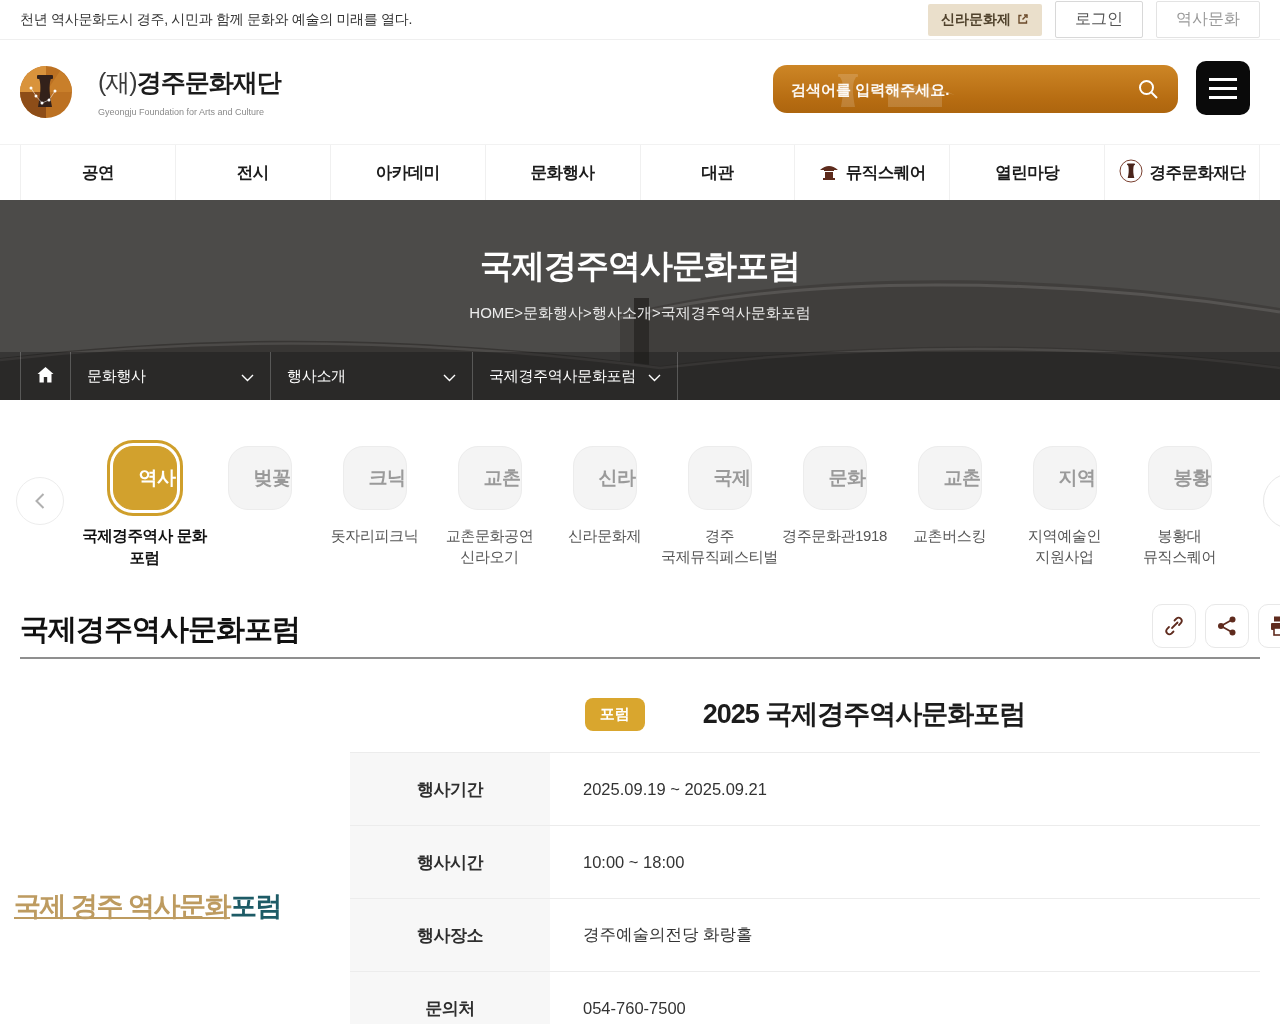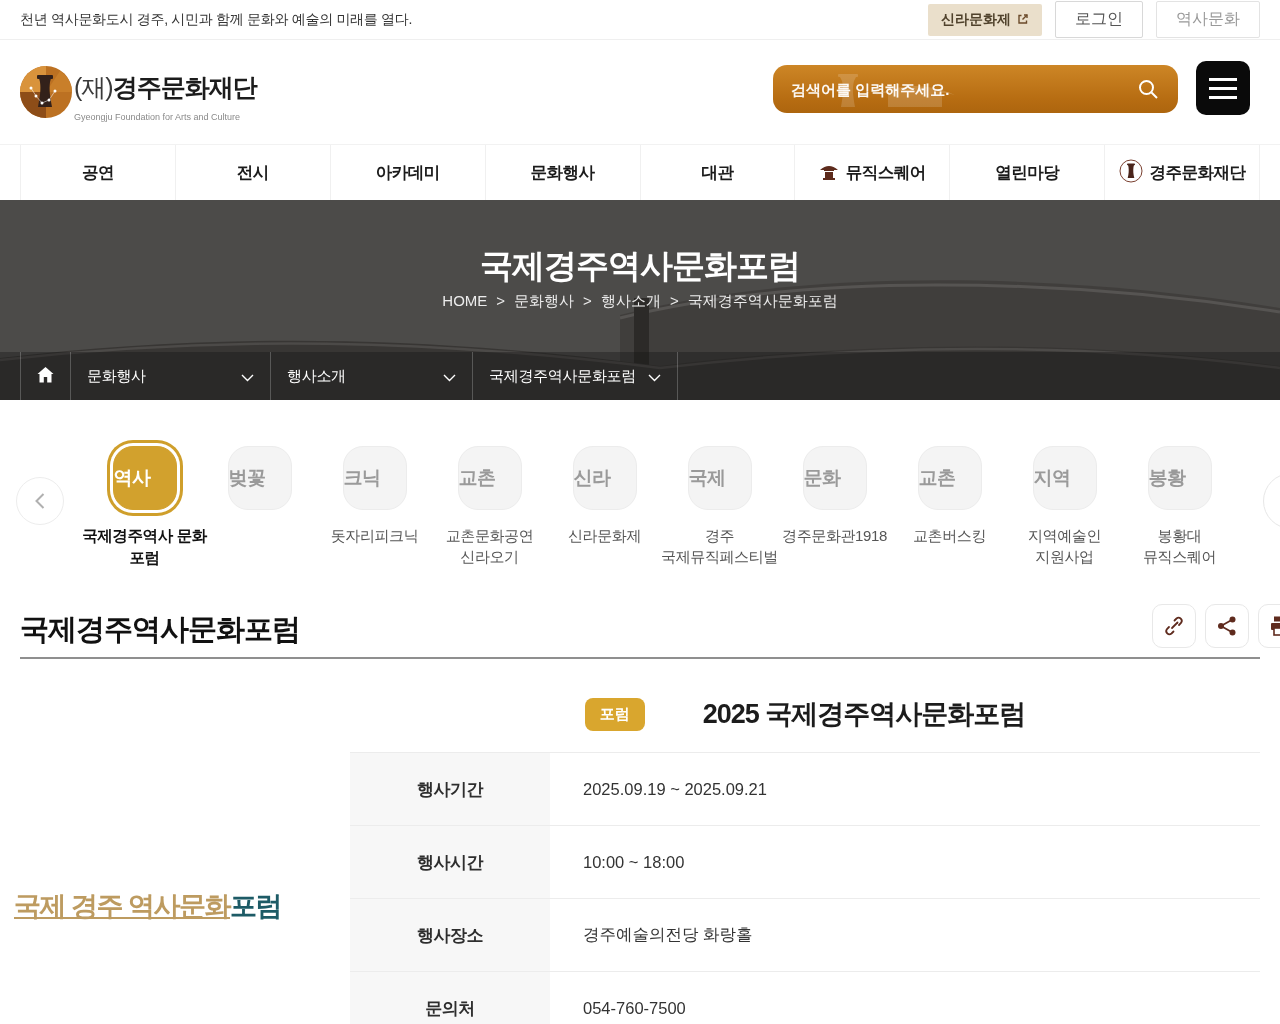--- a/index.html
+++ b/index.html
@@ -12,21 +12,21 @@
     border-bottom:1px solid #efefef; display:flex; align-items:center; padding:0 20px;justify-content:space-between; }
   .slogan { flex:1; font-size:14px; color:#333; letter-spacing:-0.3px; }
   .btn-shilla { display:flex; align-items:center; gap:6px; background:#eadfcb; color:#50422c;
     font-weight:bold; font-size:14px; padding:7px 13px; border:none; border-radius:2px; cursor:pointer; }
   .btn-outline { background:#fff; border:1px solid #d8d8d8; color:#555; font-size:16px;
     padding:7px 19px; margin-left:13px; border-radius:2px; cursor:pointer; }
   .btn-outline.muted { color:#999; border-color:#e3e3e3; }
 
   
   .header { position:absolute; top:40px; left:0; width:1280px; height:104px; }
-  .logo { position:absolute; left:20px; top:26px; display:flex; align-items:flex-end; gap:2px; cursor:pointer; }
+  .logo { position:absolute; left:20px; top:26px; display:flex; align-items:flex-start; gap:26px; cursor:pointer; }
   .logo-text-kr { font-size:25px; color:#1c1c1c; letter-spacing:-1px; white-space:nowrap; }
   .logo-prefix { font-weight:normal; color:#3a3a3a; }
   .logo-name { font-weight:bold; }
   .logo-sub { font-size:9px; color:#8a8a8a; margin-top:8px; letter-spacing:0; }
   .searchbar { position:absolute; left:773px; top:25px; width:405px; height:48px;
     background:linear-gradient(180deg,#cd8626 0%,#b76d12 70%,#ad650e 100%);
     border-radius:14px; overflow:hidden; }
   .searchbar input { position:absolute; left:0; top:0; width:340px; height:48px; background:transparent;
     border:none; outline:none; padding:0 0 0 18px; font-size:15px; color:#fff;
     font-family:"Liberation Sans","DejaVu Sans",sans-serif;font-weight:bold; }
@@ -45,40 +45,40 @@
   .nav-item { flex:1; display:flex; align-items:center; justify-content:center; gap:7px;
     font-size:16.5px; font-weight:bold; color:#1b1b1b; border-left:1px solid #f0f0f0; cursor:pointer;
     letter-spacing:-0.5px; }
   .nav-item:last-child { border-right:1px solid #f0f0f0; }
 
   
   .hero { position:absolute; top:200px; left:0; width:1280px; height:200px; background:#4c4b49; overflow:hidden; }
   .hero-art { position:absolute; left:0; bottom:0; }
   .hero-title { position:absolute; left:0; top:44px; width:100%; text-align:center; color:#fff;
     font-size:33px; font-weight:bold; letter-spacing:-1px; }
-  .breadcrumb { position:absolute; left:0; top:92px; width:100%; display:flex; justify-content:center;
-    gap:9px; font-size:15px; color:#ececec; }
+  .breadcrumb { position:absolute; left:0; top:104px; width:100%; display:flex; justify-content:center;
+    font-size:15px; color:#ececec; }
   .breadcrumb a { color:#ececec; text-decoration:none; cursor:pointer; }
   .subnav { position:absolute; left:0; bottom:0; width:1280px; height:48px;
     background:rgba(22,22,22,.38); display:flex; padding-left:20px; }
   .subnav-cell { display:flex; align-items:center; color:#fff; font-size:15px;
     border-left:1px solid rgba(255,255,255,.22); padding:0 16px; cursor:pointer;
     justify-content:space-between; letter-spacing:-0.3px; }
   .subnav-cell.home { width:50px; justify-content:center; padding:0; }
   .subnav-cell.c2 { width:200px; }
   .subnav-cell.c3 { width:202px; }
   .subnav-cell.c4 { width:206px; border-right:1px solid rgba(255,255,255,.22); }
 
   
   .carousel { position:absolute; top:400px; left:0; width:1280px; height:200px; background:#fff; }
   .car-track { position:absolute; left:87px; top:46px; display:flex; }
   .ci { width:115px; display:flex; flex-direction:column; align-items:center; cursor:pointer; }
   .ci-badge { width:64px; height:64px; border-radius:20px; background:#f4f4f4; border:1px solid #ececec;
     color:#9a9a9a; font-weight:bold; font-size:19px; display:flex; align-items:center;
-    justify-content:flex-start; letter-spacing:-0.5px; }
+    justify-content:flex-end; letter-spacing:-0.5px; }
   .ci.active .ci-badge { background:#d2a12d; border-color:#d2a12d; color:#fff;
     box-shadow:0 0 0 3px #fff, 0 0 0 6px #cf9f2b; }
   .ci-label { margin-top:15px; font-size:15px; color:#555; text-align:center; width:130px;
     word-break:keep-all; line-height:1.4; letter-spacing:-0.4px; }
   .ci.active .ci-label { font-weight:bold; color:#111; width:142px; font-size:15.5px; }
   .ci:nth-child(10) .ci-label { width:92px; }
   .car-arrow { position:absolute; width:48px; height:48px; border-radius:50%; background:#fff;
     border:1px solid #ededed; color:#b5b5b5; display:flex; align-items:center; justify-content:center;
     cursor:pointer; }
   .car-prev { left:16px; top:77px; }

